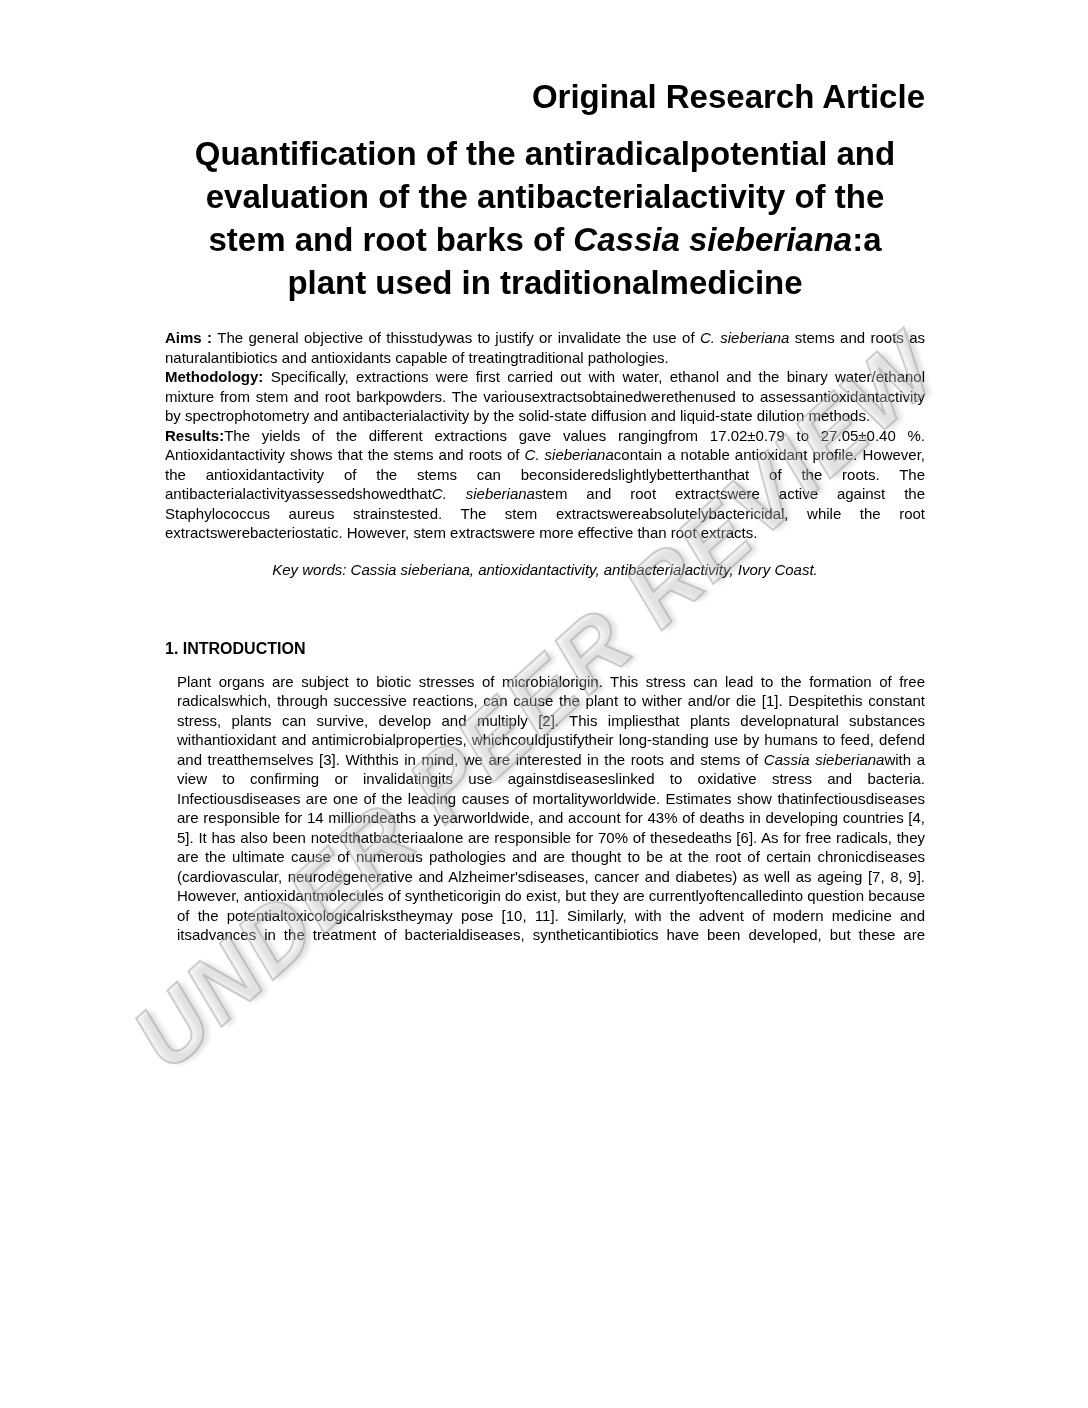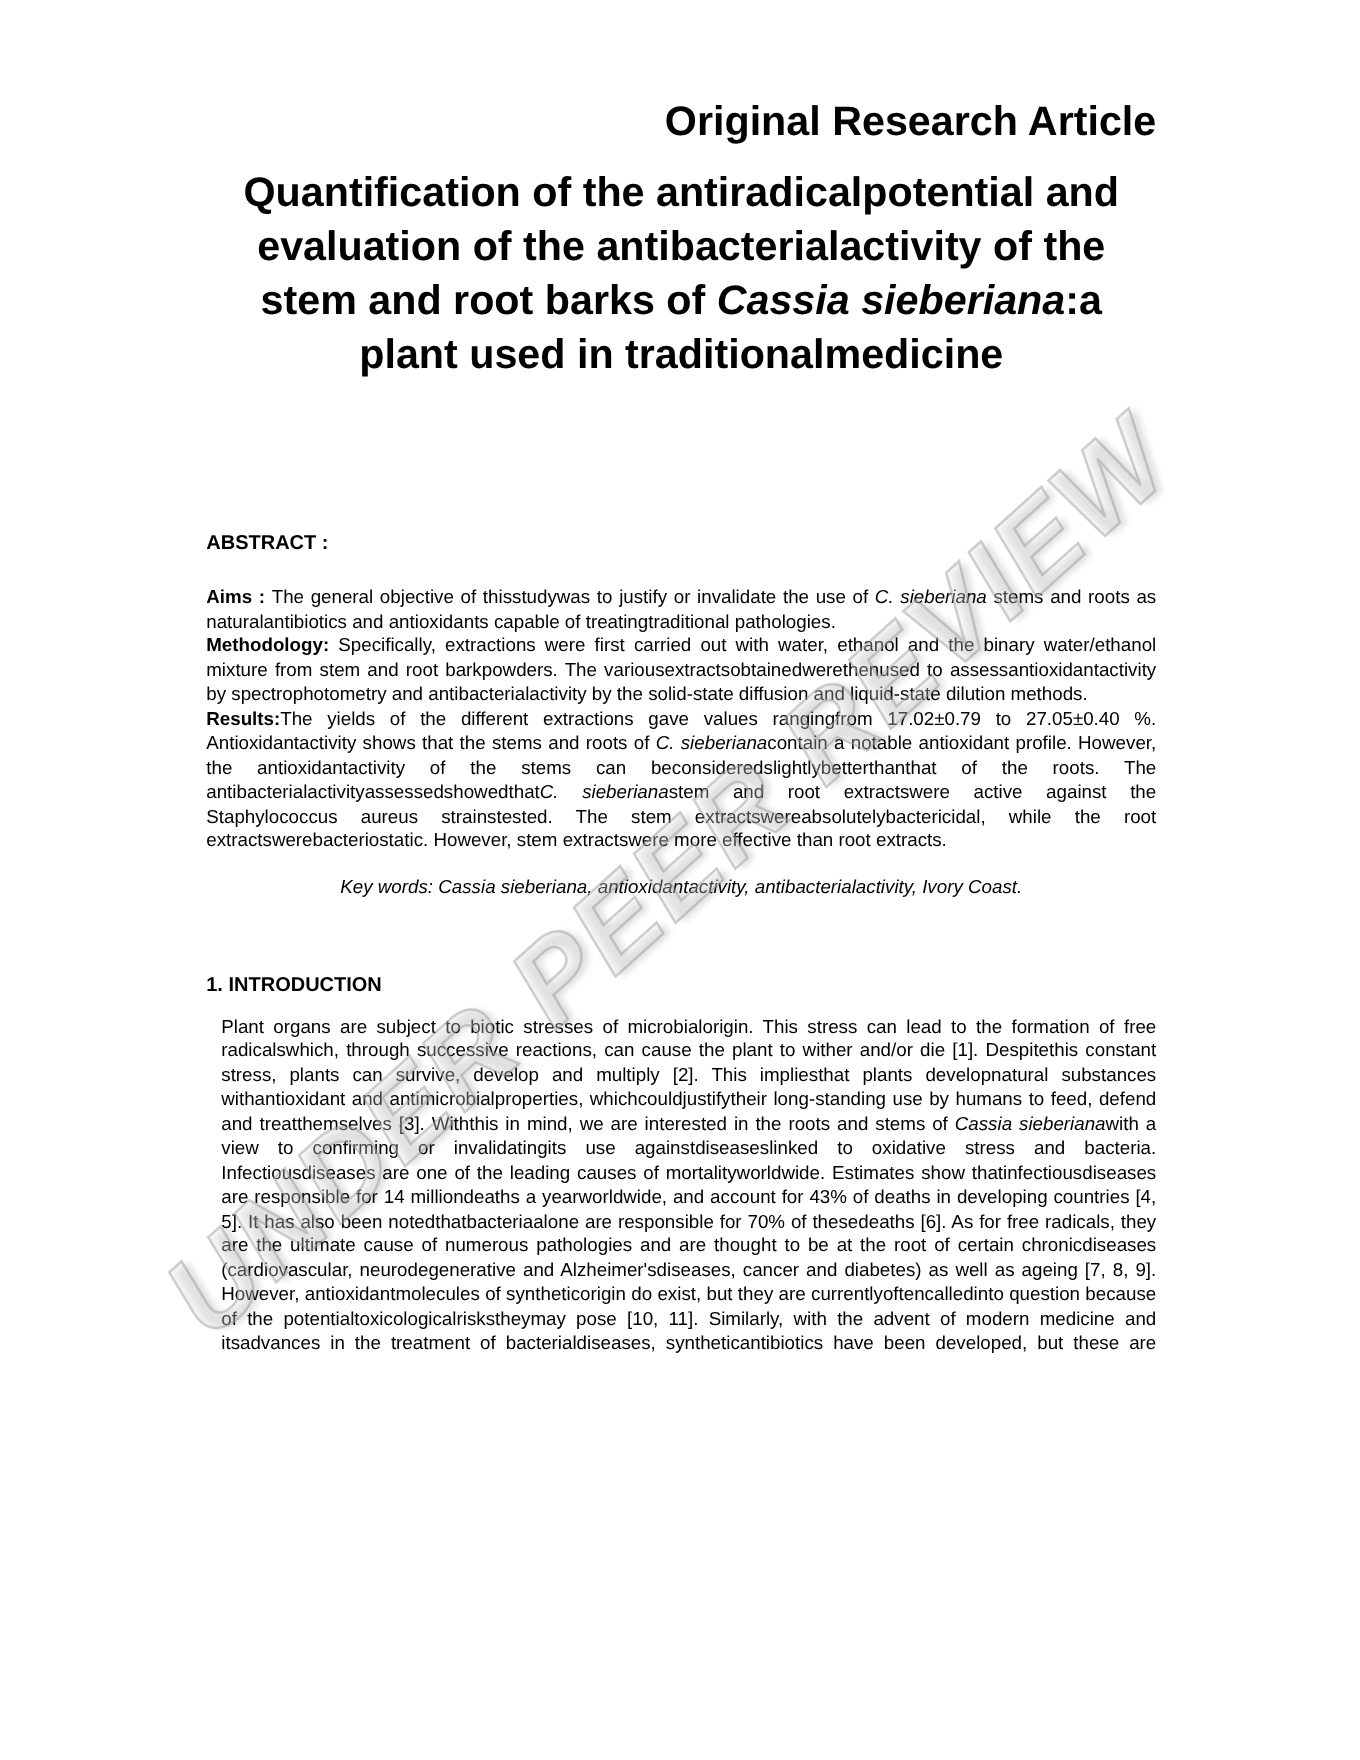--- a/index.html
+++ b/index.html
@@ -85,21 +85,20 @@
 <body>
 
 <div class="watermark">UNDER PEER REVIEW</div>
 
 <div class="page">
 
   <h1 class="article-type">Original Research Article</h1>
 
   <h2 class="main-title"><span>Quantification of the antiradicalpotential and evaluation of the antibacterialactivity of the stem and root barks of </span><span style="font-style: italic;">Cassia sieberiana</span><span>:a plant used in traditionalmedicine</span></h2>
 
-  <h3 class="abstract-heading">ABSTRACT :</h3>
 
   <div class="abstract-body">
     <p class="para"><span style="font-weight: bold;">Aims : </span><span>The general objective of thisstudywas to justify or invalidate the use of </span><span style="font-style: italic;">C. sieberiana</span><span> stems and roots as naturalantibiotics and antioxidants capable of treatingtraditional pathologies.</span></p>
     <p class="para"><span style="font-weight: bold;">Methodology:</span><span> Specifically, extractions were first carried out with water, ethanol and the binary water/ethanol mixture from stem and root barkpowders. The variousextractsobtainedwerethenused to assessantioxidantactivity by spectrophotometry and antibacterialactivity by the solid-state diffusion and liquid-state dilution methods.</span></p>
     <p class="para"><span style="font-weight: bold;">Results:</span><span>The yields of the different extractions gave values rangingfrom 17.02±0.79 to 27.05±0.40 %. Antioxidantactivity shows that the stems and roots of </span><span style="font-style: italic;">C. sieberiana</span><span>contain a notable antioxidant profile. However, the antioxidantactivity of the stems can beconsideredslightlybetterthanthat of the roots. The antibacterialactivityassessedshowedthat</span><span style="font-style: italic;">C. sieberiana</span><span>stem and root extractswere active against the Staphylococcus aureus strainstested. The stem extractswereabsolutelybactericidal, while the root extractswerebacteriostatic. However, stem extractswere more effective than root extracts.</span></p>
   </div>
 
   <p class="keywords">Key words: Cassia sieberiana, antioxidantactivity, antibacterialactivity, Ivory Coast.</p>
 
   <h3 class="intro-heading">1. INTRODUCTION</h3>

